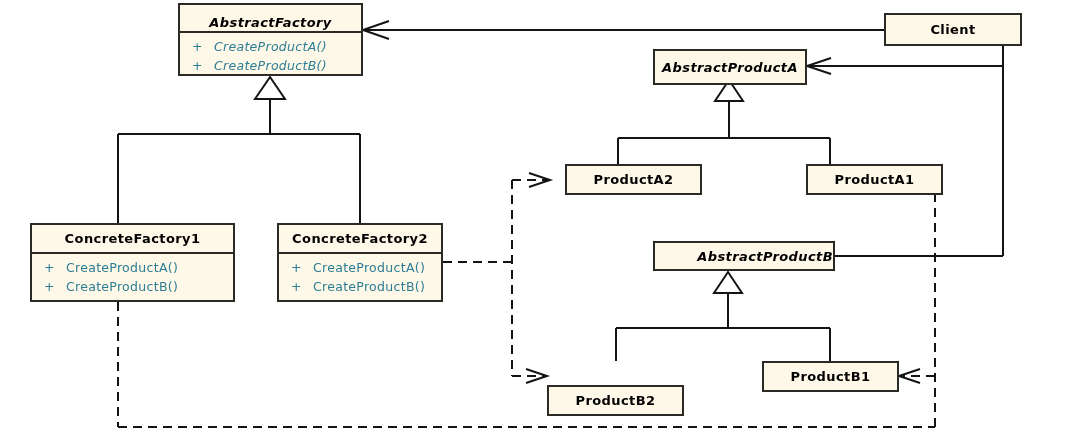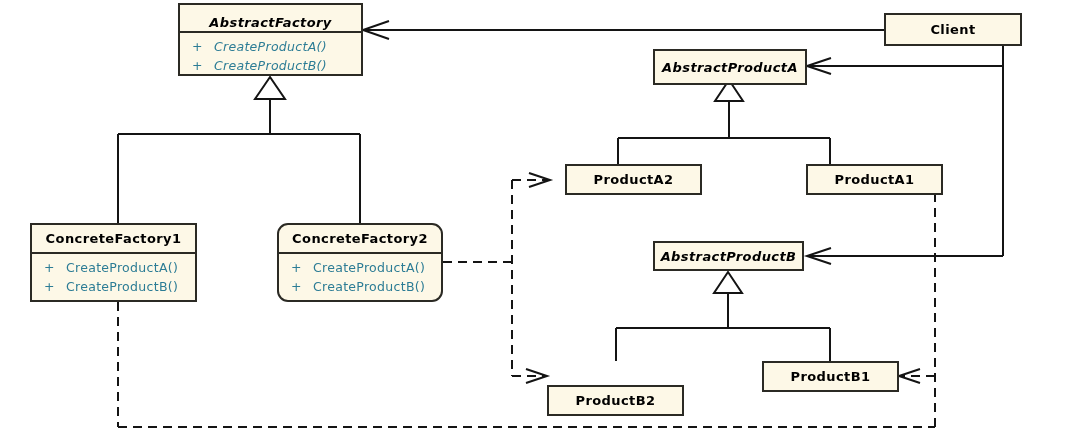--- a/index.html
+++ b/index.html
@@ -144,49 +144,49 @@
   </div>
 
   <div class="uml-class single" style="left:565px;top:164px;width:137px;height:31px;">
     <div class="uml-title">ProductA2</div>
   </div>
 
   <div class="uml-class single" style="left:762px;top:164px;width:137px;height:31px;margin-left:44px;">
     <div class="uml-title">ProductA1</div>
   </div>
 
-  <div class="uml-class with-methods" style="left:30px;top:223px;width:167px;height:79px;">
+  <div class="uml-class with-methods" style="left:30px;top:223px;width:205px;height:79px;">
     <div class="uml-title" style="height:29px;">ConcreteFactory1</div>
     <div class="uml-methods">
       <div class="uml-method">
         <span class="vis">+</span>
         <span class="mname">CreateProductA()</span>
       </div>
       <div class="uml-method">
         <span class="vis">+</span>
         <span class="mname">CreateProductB()</span>
       </div>
     </div>
   </div>
 
-  <div class="uml-class with-methods" style="left:277px;top:223px;width:166px;height:79px;border-radius:11px;">
+  <div class="uml-class with-methods" style="left:277px;top:223px;width:166px;height:79px;">
     <div class="uml-title" style="height:29px;">ConcreteFactory2</div>
     <div class="uml-methods">
       <div class="uml-method">
         <span class="vis">+</span>
         <span class="mname">CreateProductA()</span>
       </div>
       <div class="uml-method">
         <span class="vis">+</span>
         <span class="mname">CreateProductB()</span>
       </div>
     </div>
   </div>
 
-  <div class="uml-class abstract single" style="left:653px;top:241px;width:151px;height:30px;">
+  <div class="uml-class abstract single" style="left:653px;top:241px;width:182px;height:30px;justify-content:flex-end;">
     <div class="uml-title">AbstractProductB</div>
   </div>
 
   <div class="uml-class single" style="left:547px;top:361px;width:137px;height:31px;margin-top:24px;">
     <div class="uml-title">ProductB2</div>
   </div>
 
   <div class="uml-class single" style="left:762px;top:361px;width:137px;height:31px;">
     <div class="uml-title">ProductB1</div>
   </div>

